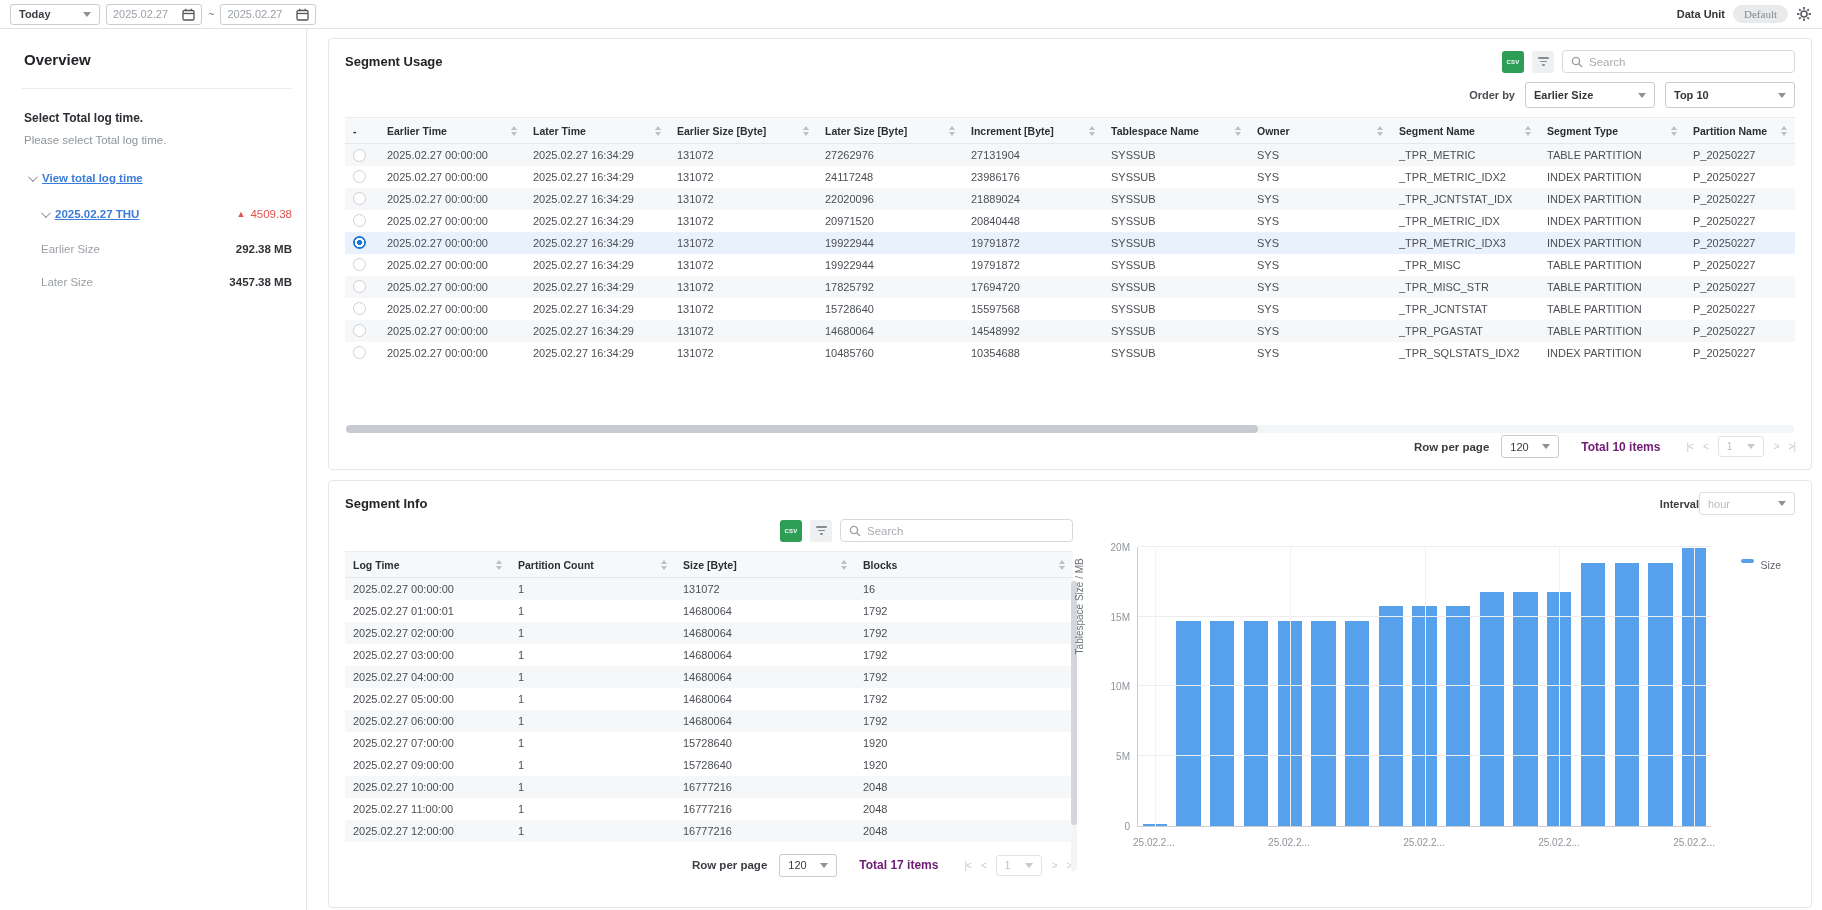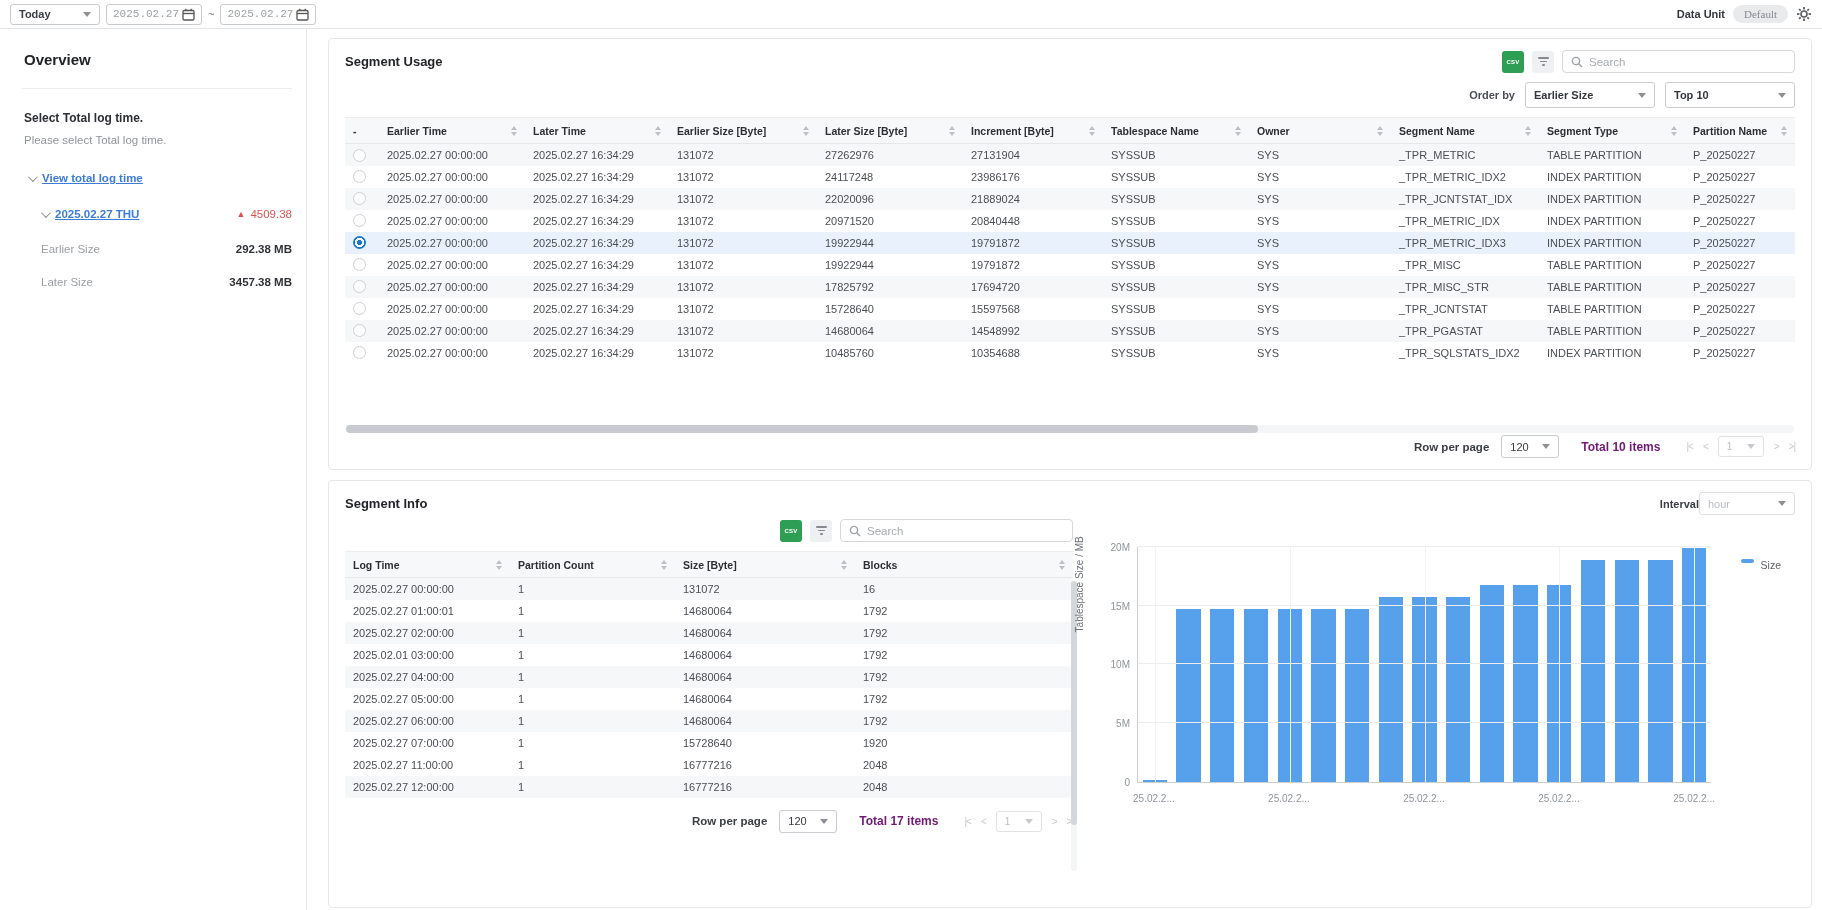--- a/index.html
+++ b/index.html
@@ -11,21 +11,21 @@
     padding:0 10px; border-bottom:1px solid #e3e4e6; background:#fff;}
   .select-box{ display:inline-flex; align-items:center; justify-content:space-between;
     border:1px solid #c9ccd0; border-radius:3px; background:#fff; height:21px;
     padding:0 8px; gap:8px; color:#3a3d42; cursor:pointer;}
   .caret{ width:0;height:0;border-left:4px solid transparent;border-right:4px solid transparent;
     border-top:5px solid #8d9197; }
   .range-select{ width:90px; font-weight:bold;}
   .date-box{ display:inline-flex; align-items:center; justify-content:space-between;
     border:1px solid #c9ccd0; border-radius:3px; height:21px; width:96px; padding:0 6px;}
   .date-box input{ border:none; outline:none; width:66px; color:#9aa1a8; font-size:11px;
-    font-family:Liberation Mono, monospace; background:transparent;}
+    font-family:Liberation Sans, sans-serif; background:transparent;}
   .tilde{ color:#6b6f75; }
   .topbar-right{ margin-left:auto; display:flex; align-items:center; gap:8px;}
   .data-unit-label{ font-weight:bold; color:#33363b;}
   .pill{ background:#e9eaec; border-radius:10px; padding:3px 11px; color:#84888e; cursor:pointer;font-family:Liberation Serif, serif;}
 
   
   .sidebar{ position:absolute; top:29px; left:0; bottom:0; width:307px;
     border-right:1px solid #e6e7e9; padding:22px 14px 0 24px; background:#fff;}
   .main{ position:absolute; top:29px; left:307px; right:0; bottom:0; overflow:hidden;}
 
@@ -602,21 +602,21 @@
                 <td>14680064</td>
                 <td>1792</td>
               </tr>
               <tr class="odd">
                 <td>2025.02.27 02:00:00</td>
                 <td>1</td>
                 <td>14680064</td>
                 <td>1792</td>
               </tr>
               <tr>
-                <td>2025.02.01 03:00:00</td>
+                <td>2025.02.27 03:00:00</td>
                 <td>1</td>
                 <td>14680064</td>
                 <td>1792</td>
               </tr>
               <tr class="odd">
                 <td>2025.02.27 04:00:00</td>
                 <td>1</td>
                 <td>14680064</td>
                 <td>1792</td>
               </tr>
@@ -630,20 +630,32 @@
                 <td>2025.02.27 06:00:00</td>
                 <td>1</td>
                 <td>14680064</td>
                 <td>1792</td>
               </tr>
               <tr>
                 <td>2025.02.27 07:00:00</td>
                 <td>1</td>
                 <td>15728640</td>
                 <td>1920</td>
+              </tr>
+              <tr>
+                <td>2025.02.27 09:00:00</td>
+                <td>1</td>
+                <td>15728640</td>
+                <td>1920</td>
+              </tr>
+              <tr class="odd">
+                <td>2025.02.27 10:00:00</td>
+                <td>1</td>
+                <td>16777216</td>
+                <td>2048</td>
               </tr>
               <tr>
                 <td>2025.02.27 11:00:00</td>
                 <td>1</td>
                 <td>16777216</td>
                 <td>2048</td>
               </tr>
               <tr class="odd">
                 <td>2025.02.27 12:00:00</td>
                 <td>1</td>

